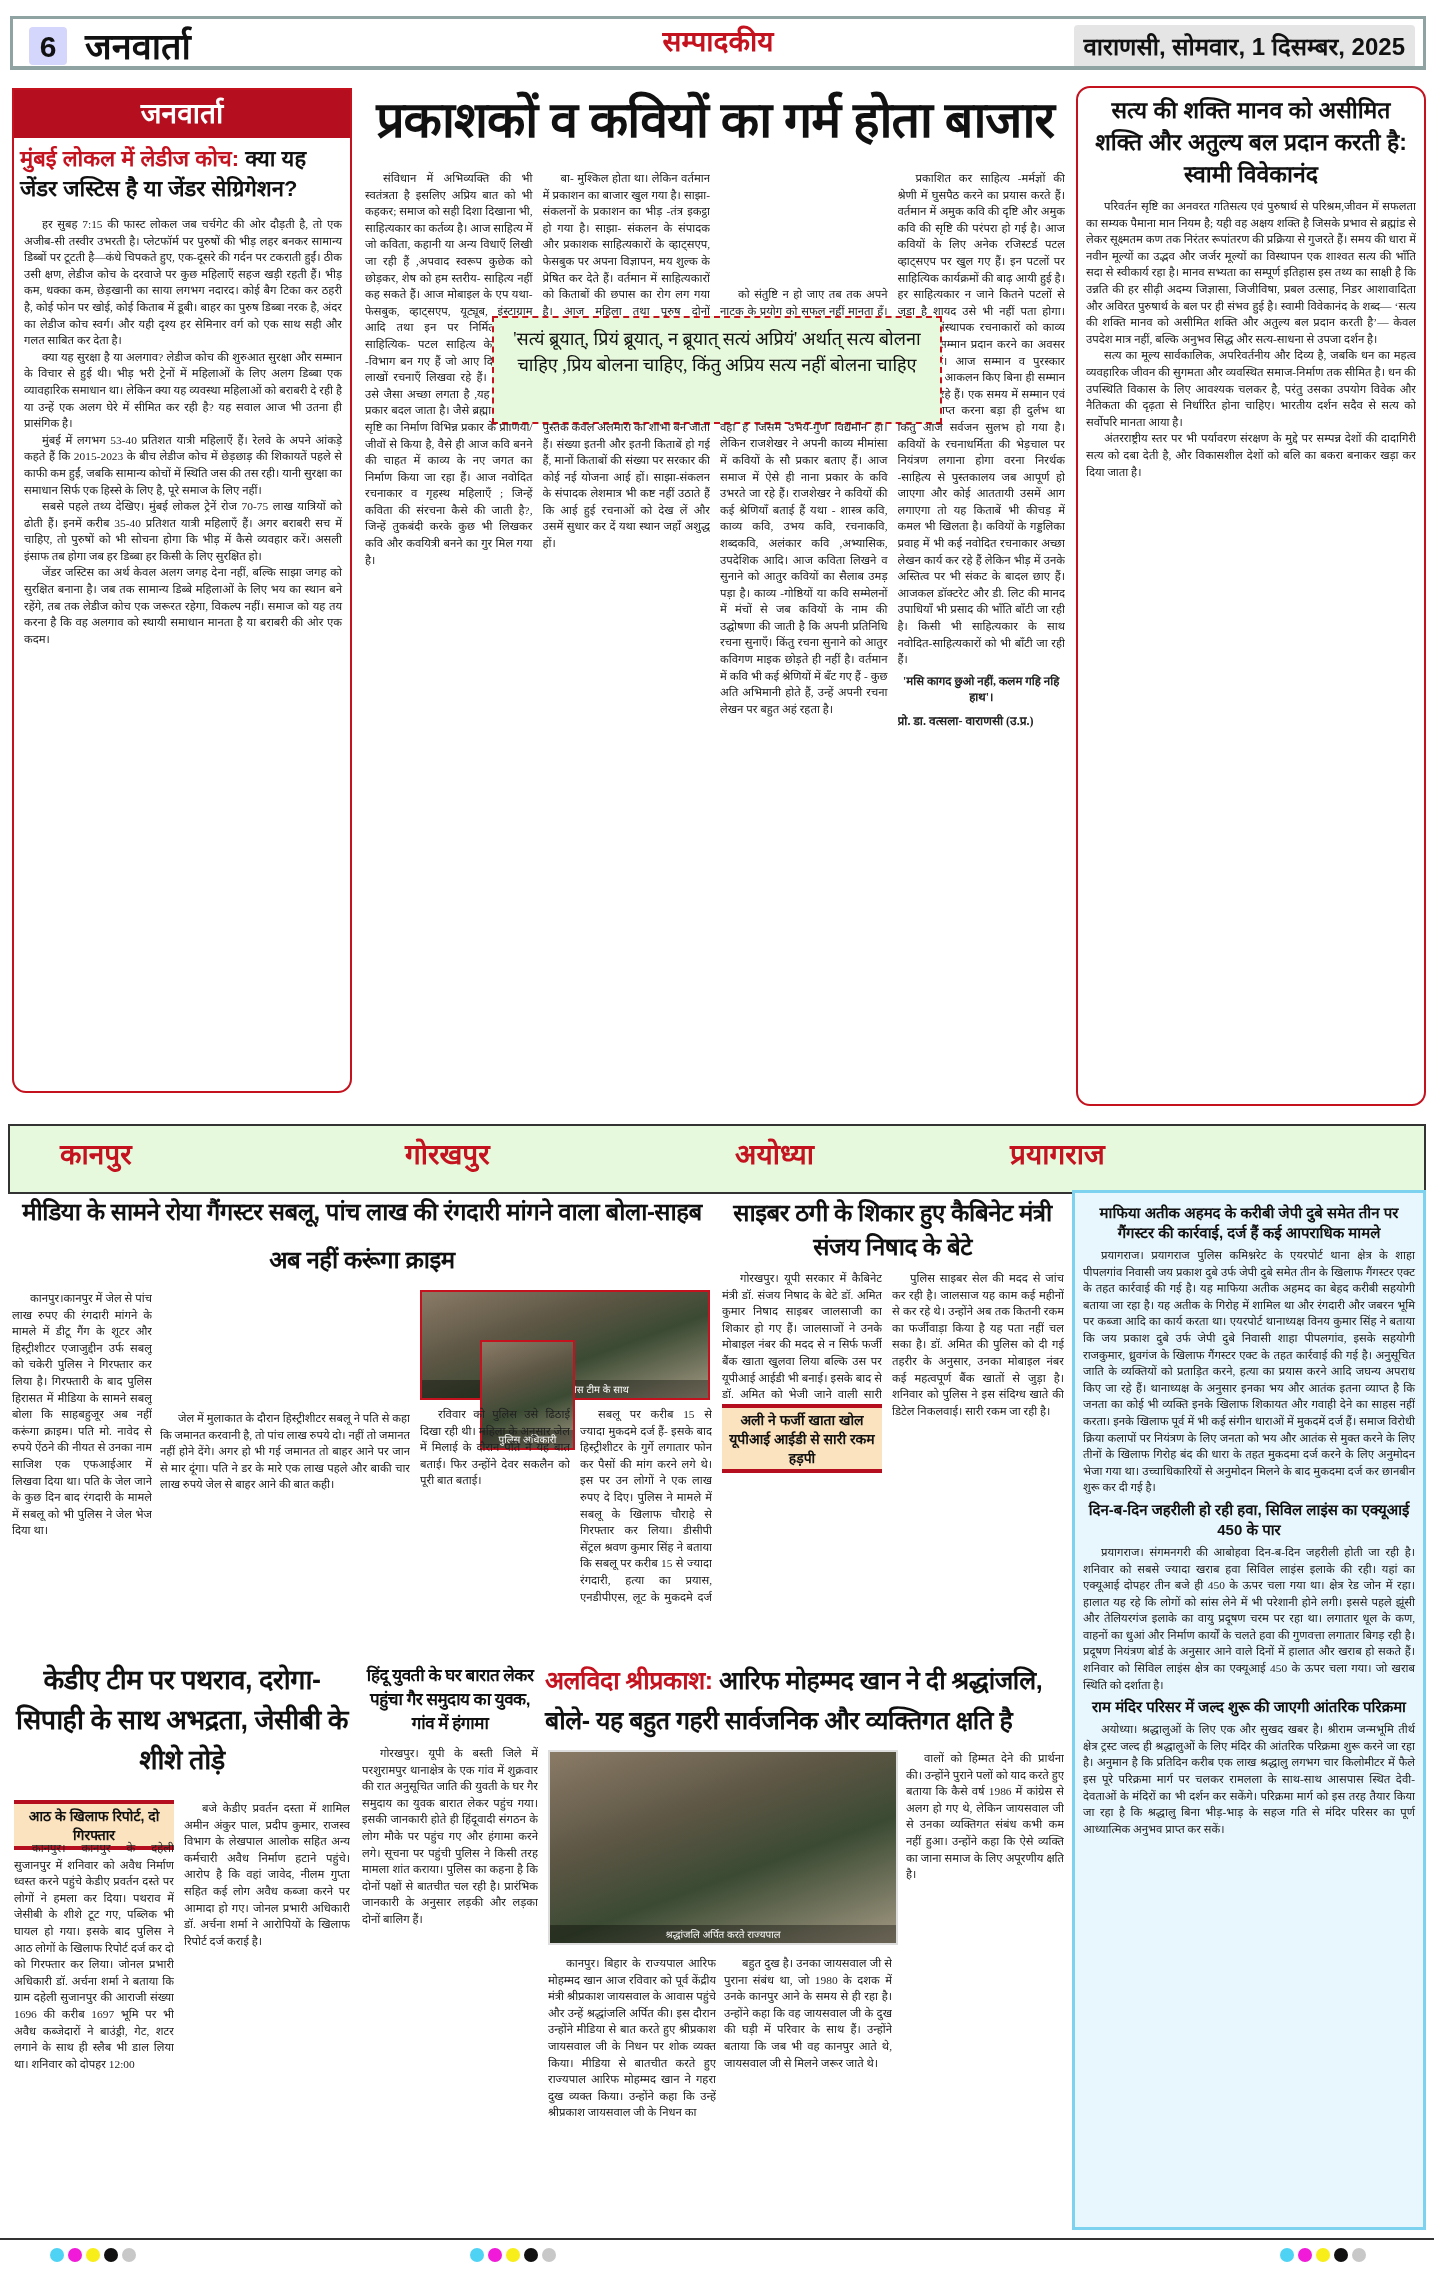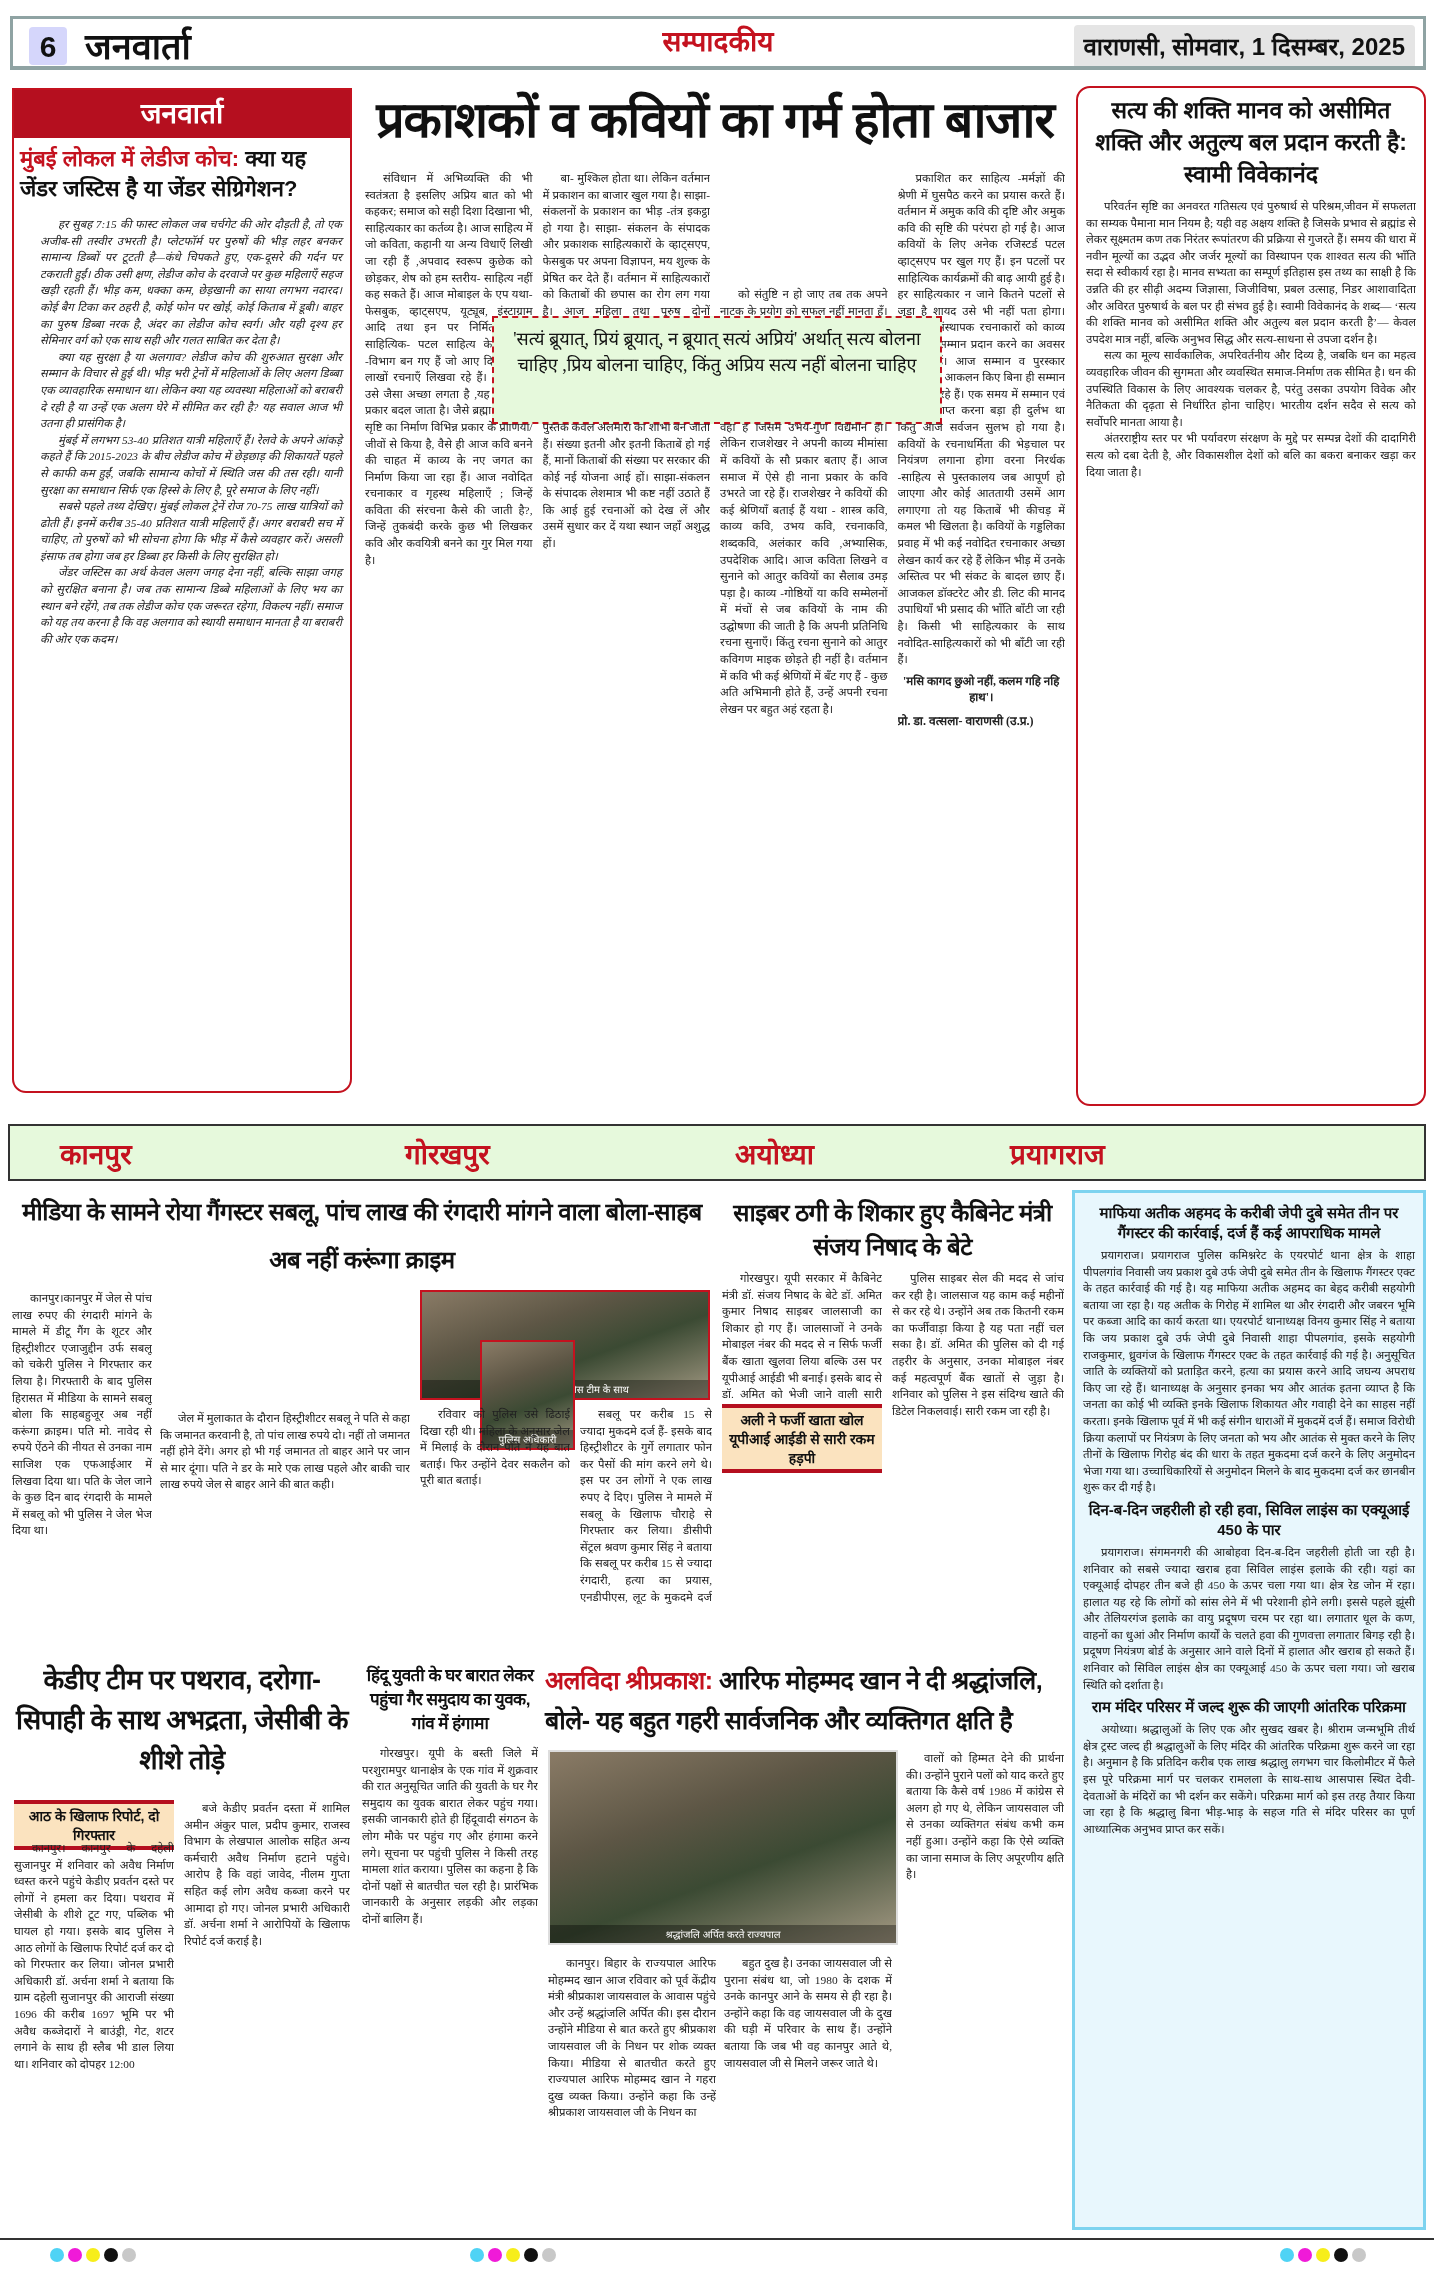--- a/index.html
+++ b/index.html
@@ -14,37 +14,37 @@
   .mast-rule { position: absolute; left: 10px; top: 66px; width: 1416px; height: 4px; background: #8fa3a3; }
 
   .col-text { font-size: 11.4px; line-height: 16.6px; text-align: justify; color: #222; }
   .col-text p { text-indent: 18px; }
 
   
   .jv-box { position: absolute; left: 12px; top: 88px; width: 340px; height: 1005px; border: 2px solid #c4121f; border-radius: 0 0 14px 14px; overflow: hidden; }
   .jv-band { height: 48px; background: #b50f1f; color: #fff; text-align: center; font-family: "Liberation Sans", sans-serif; font-weight: bold; font-size: 28px; line-height: 48px; }
   .jv-title { padding: 6px 6px 0; font-family: "Liberation Sans", sans-serif; font-weight: bold; font-size: 22px; line-height: 30px; color: #111; }
   .jv-title .red { color: #c4121f; }
-  .jv-body { padding: 12px 8px 0 26px; height: 860px; overflow: hidden; font-style: italic; }
+  .jv-body { padding: 12px 8px 0 10px; height: 860px; overflow: hidden; }
 
   
   .ed-title { position: absolute; left: 365px; top: 90px; width: 700px; font-family: "Liberation Sans", sans-serif; font-weight: bold; font-size: 50px; line-height: 60px; color: #111; text-align: center; letter-spacing: -1px; }
   .ed-cols { position: absolute; left: 365px; top: 170px; width: 700px; height: 940px; display: grid; grid-template-columns: repeat(4, 1fr); column-gap: 10px; }
   .ed-col { overflow: hidden; }
   .quote-box { position: absolute; left: 492px; top: 316px; width: 450px; height: 108px; background: #e6f9dc; border: 2px dashed #c4121f; text-align: center; font-size: 18px; line-height: 26px; padding: 8px 6px; color: #111; }
   .byline { font-weight: bold; font-size: 12px; margin-top: 6px; font-family: Liberation Serif, serif; }
   .pull-quote { font-weight: bold; text-align: center; font-size: 11.6px; margin: 6px 0; }
 
   
   .vk-box { position: absolute; left: 1076px; top: 86px; width: 350px; height: 1020px; border: 2px solid #c4121f; border-radius: 14px; overflow: hidden; padding: 6px 8px; }
   .vk-title { font-family: "Liberation Sans", sans-serif; font-weight: bold; font-size: 23px; line-height: 32px; color: #111; text-align: center; }
   .vk-body { margin-top: 8px; height: 910px; overflow: hidden; }
 
   
-  .city-band { position: absolute; left: 8px; top: 1124px; width: 1418px; height: 57px; background: #e6f9dc; border: 2px solid #333; }
+  .city-band { position: absolute; left: 8px; top: 1124px; width: 1418px; height: 70px; background: #e6f9dc; border: 2px solid #333; }
   .city { position: absolute; top: 8px; font-family: "Liberation Sans", sans-serif; font-weight: bold; font-size: 28px; color: #c4121f; }
 
   .big-head { position: absolute; font-family: "Liberation Sans", sans-serif; font-weight: bold; color: #111; text-align: center; letter-spacing: -0.5px; }
 
   .photo { position: absolute; background: linear-gradient(160deg,#8a7b66 0%,#5d5645 35%,#3b4a33 60%,#a39983 100%); border: 2px solid #c4121f; }
   .photo .label { position: absolute; left: 0; right: 0; bottom: 0; background: rgba(0,0,0,0.35); color: #fff; font-size: 10px; text-align: center; padding: 2px; font-family: "Liberation Sans", sans-serif; }
   .sub-tag { background: #fbe3bf; border-top: 4px solid #b50f1f; border-bottom: 4px solid #b50f1f; font-family: "Liberation Sans", sans-serif; font-weight: bold; font-size: 14px; padding: 2px 4px; text-align: center; color: #111; }
 
   .pr-box { position: absolute; left: 1072px; top: 1190px; width: 354px; height: 1040px; background: #e8f7fd; border: 3px solid #7dd3ef; padding: 6px 8px; overflow: hidden; }
   .pr-head { font-family: "Liberation Sans", sans-serif; font-weight: bold; font-size: 15px; line-height: 20px; text-align: center; color: #111; margin: 4px 0 4px; }

